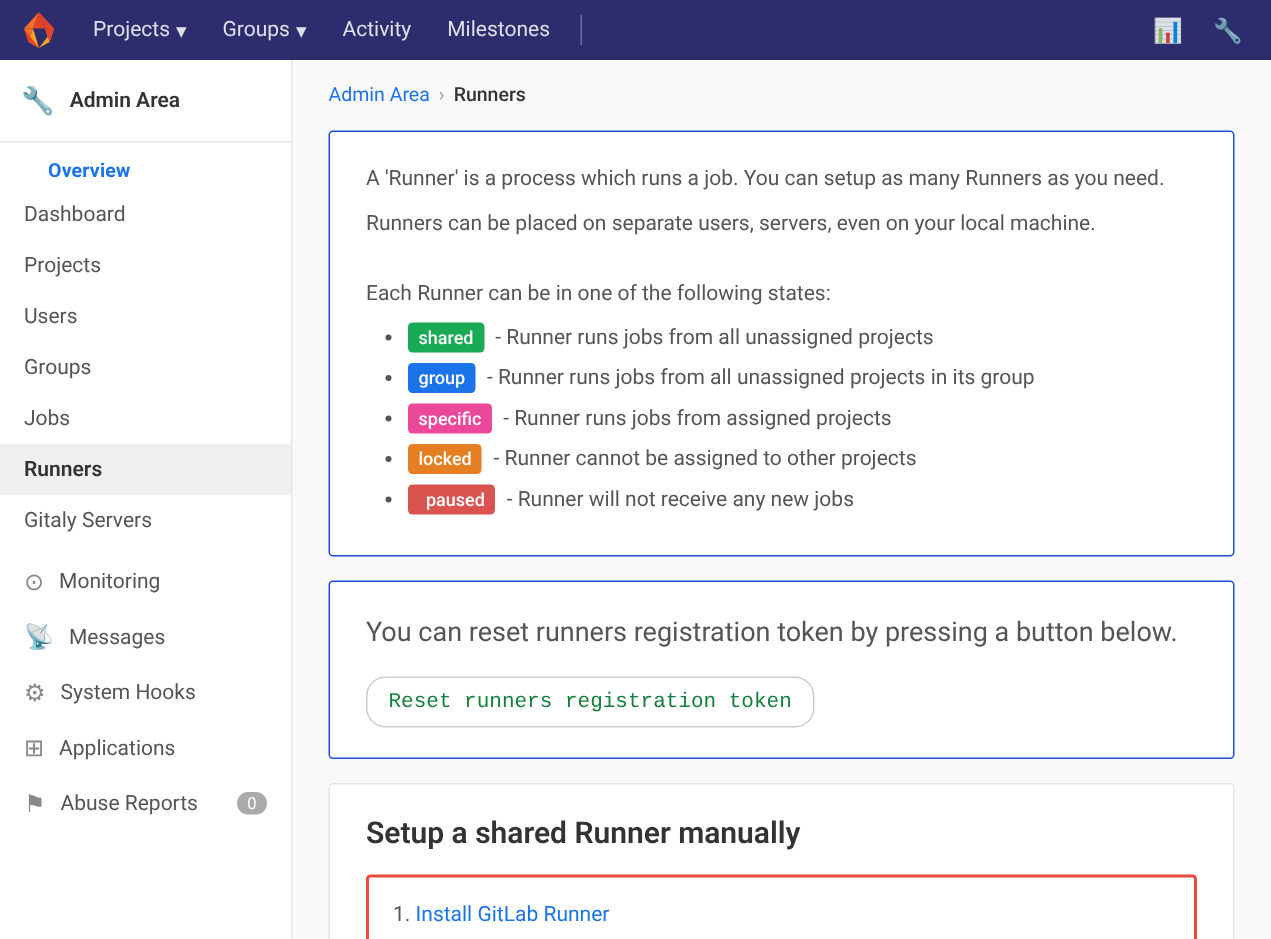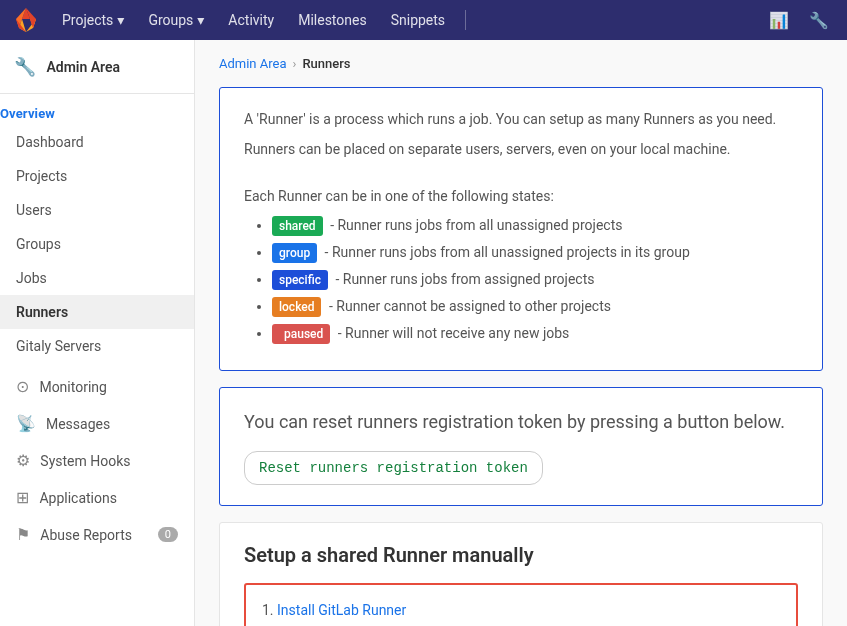--- a/index.html
+++ b/index.html
@@ -83,21 +83,21 @@
     }
     .sidebar-header-title {
       font-size: 14px;
       font-weight: 600;
       color: #333;
     }
     .sidebar-section-title {
       font-size: 13px;
       font-weight: 700;
       color: #1a73e8;
-      padding: 12px 0 4px;
+      padding: 12px 32px 4px;
       letter-spacing: 0.01em;
     }
     .sidebar-item {
       display: flex;
       align-items: center;
       padding: 9px 16px;
       cursor: pointer;
       color: #555;
       font-size: 14px;
       gap: 4px;
@@ -168,21 +168,21 @@
       display: inline-block;
       color: #fff;
       padding: 1px 7px;
       border-radius: 3px;
       font-size: 12px;
       font-weight: 500;
       margin-right: 4px;
     }
     .badge-shared { background: #1aaa55; }
     .badge-group { background: #1a73e8; }
-    .badge-specific { background: #1d4ed8; }
+    .badge-specific { background: #ec4899; }
     .badge-locked { background: #e67e22; }
     .badge-paused { background: #d9534f; padding-left: 12px; }
 
     .reset-section p {
       color: #555;
       margin-bottom: 14px;
       font-size: 18px;
     }
     .btn-reset {
       border: 1px solid #ccc;
@@ -245,23 +245,20 @@
   <span class="top-nav-item">
     <span>Groups</span>
     <span>▾</span>
   </span>
   <span class="top-nav-item">
     <span>Activity</span>
   </span>
   <span class="top-nav-item">
     <span>Milestones</span>
   </span>
-  <span class="top-nav-item">
-    <span>Snippets</span>
-  </span>
   <div class="top-nav-divider"></div>
   <div class="top-nav-icons">
     <div class="top-nav-icon-btn">📊</div>
     <div class="top-nav-icon-btn">🔧</div>
   </div>
 </nav>
 
 <div class="layout">
 
   <aside class="sidebar">

